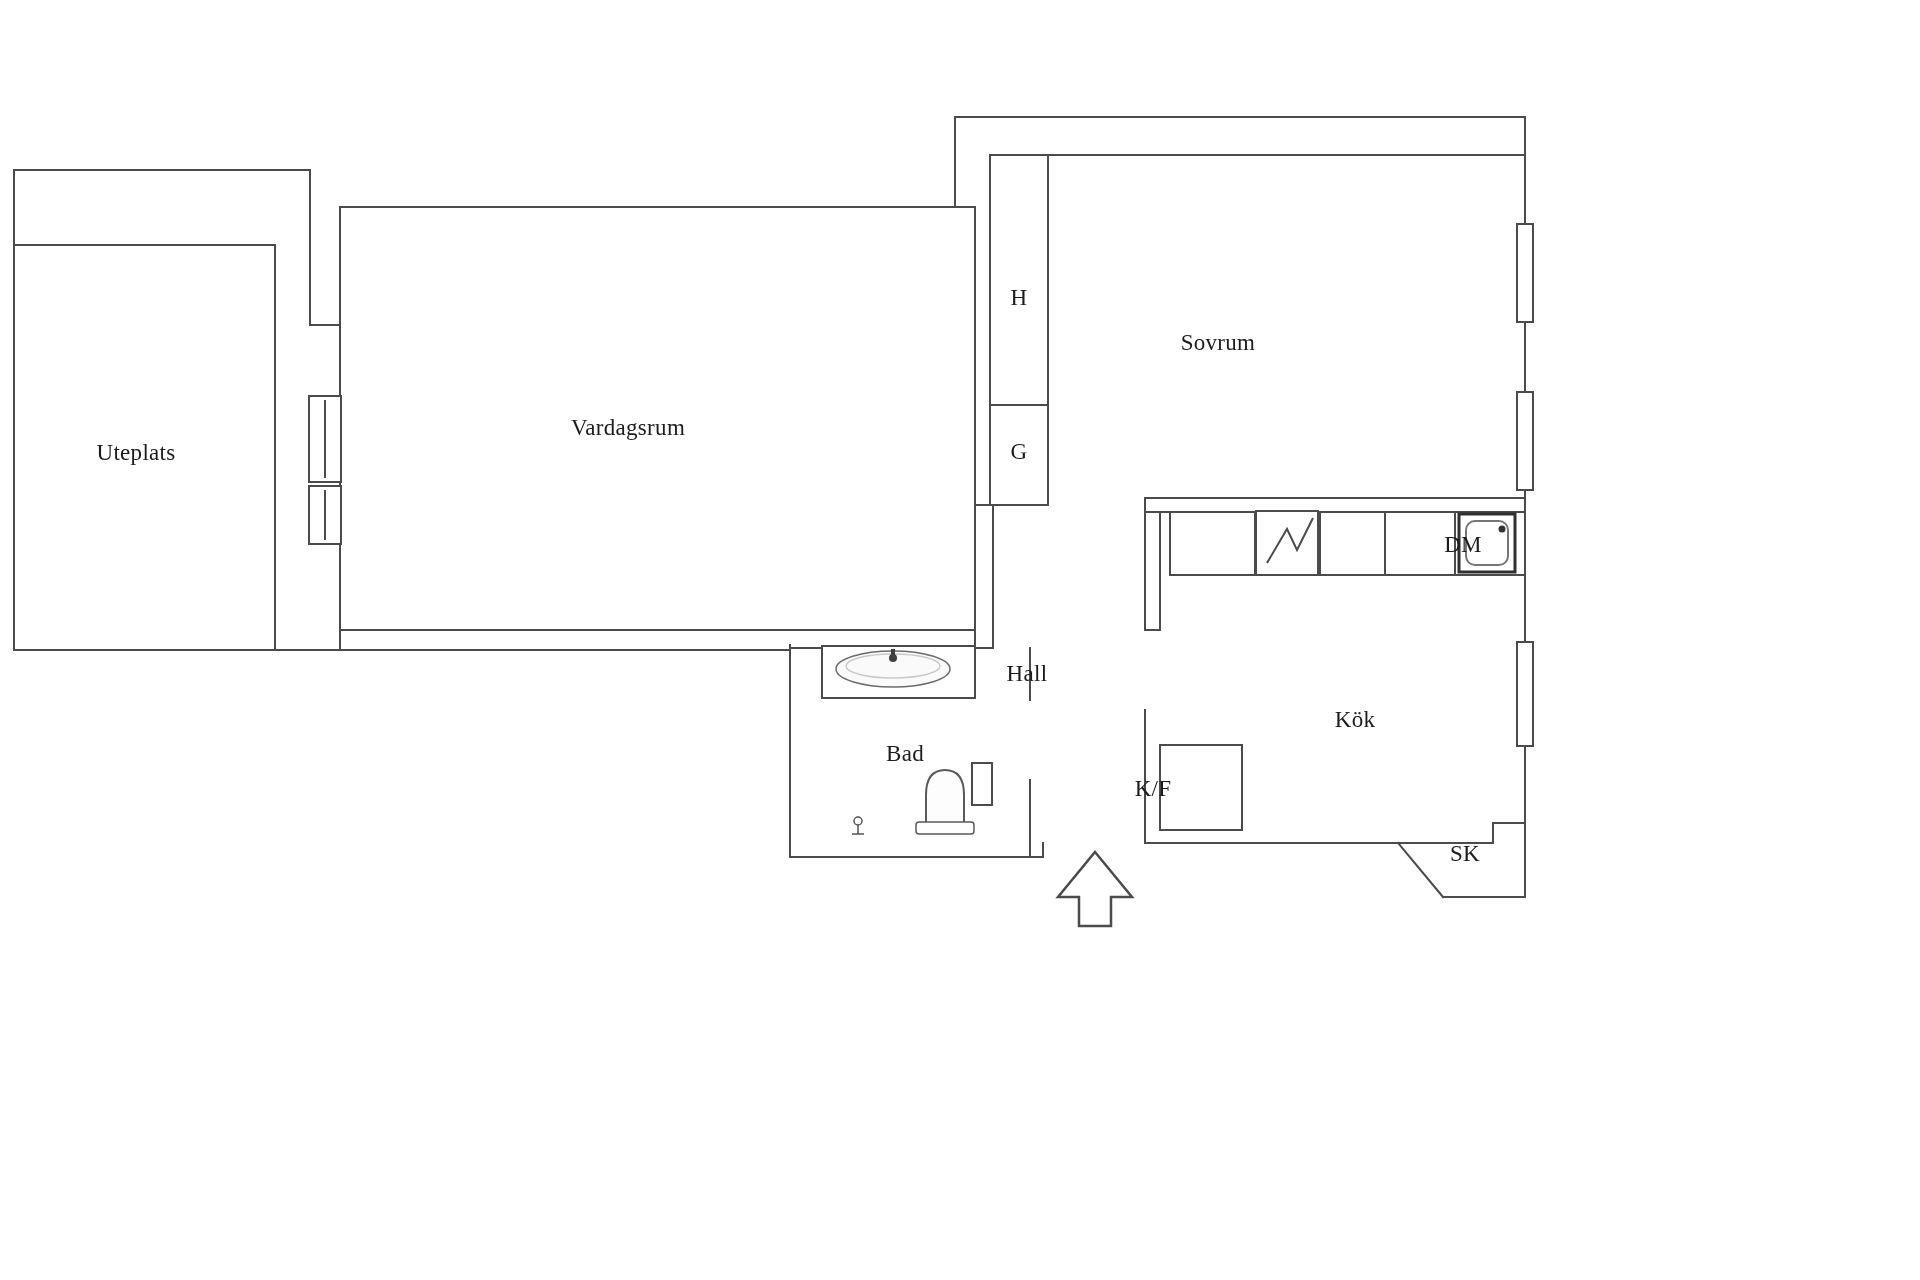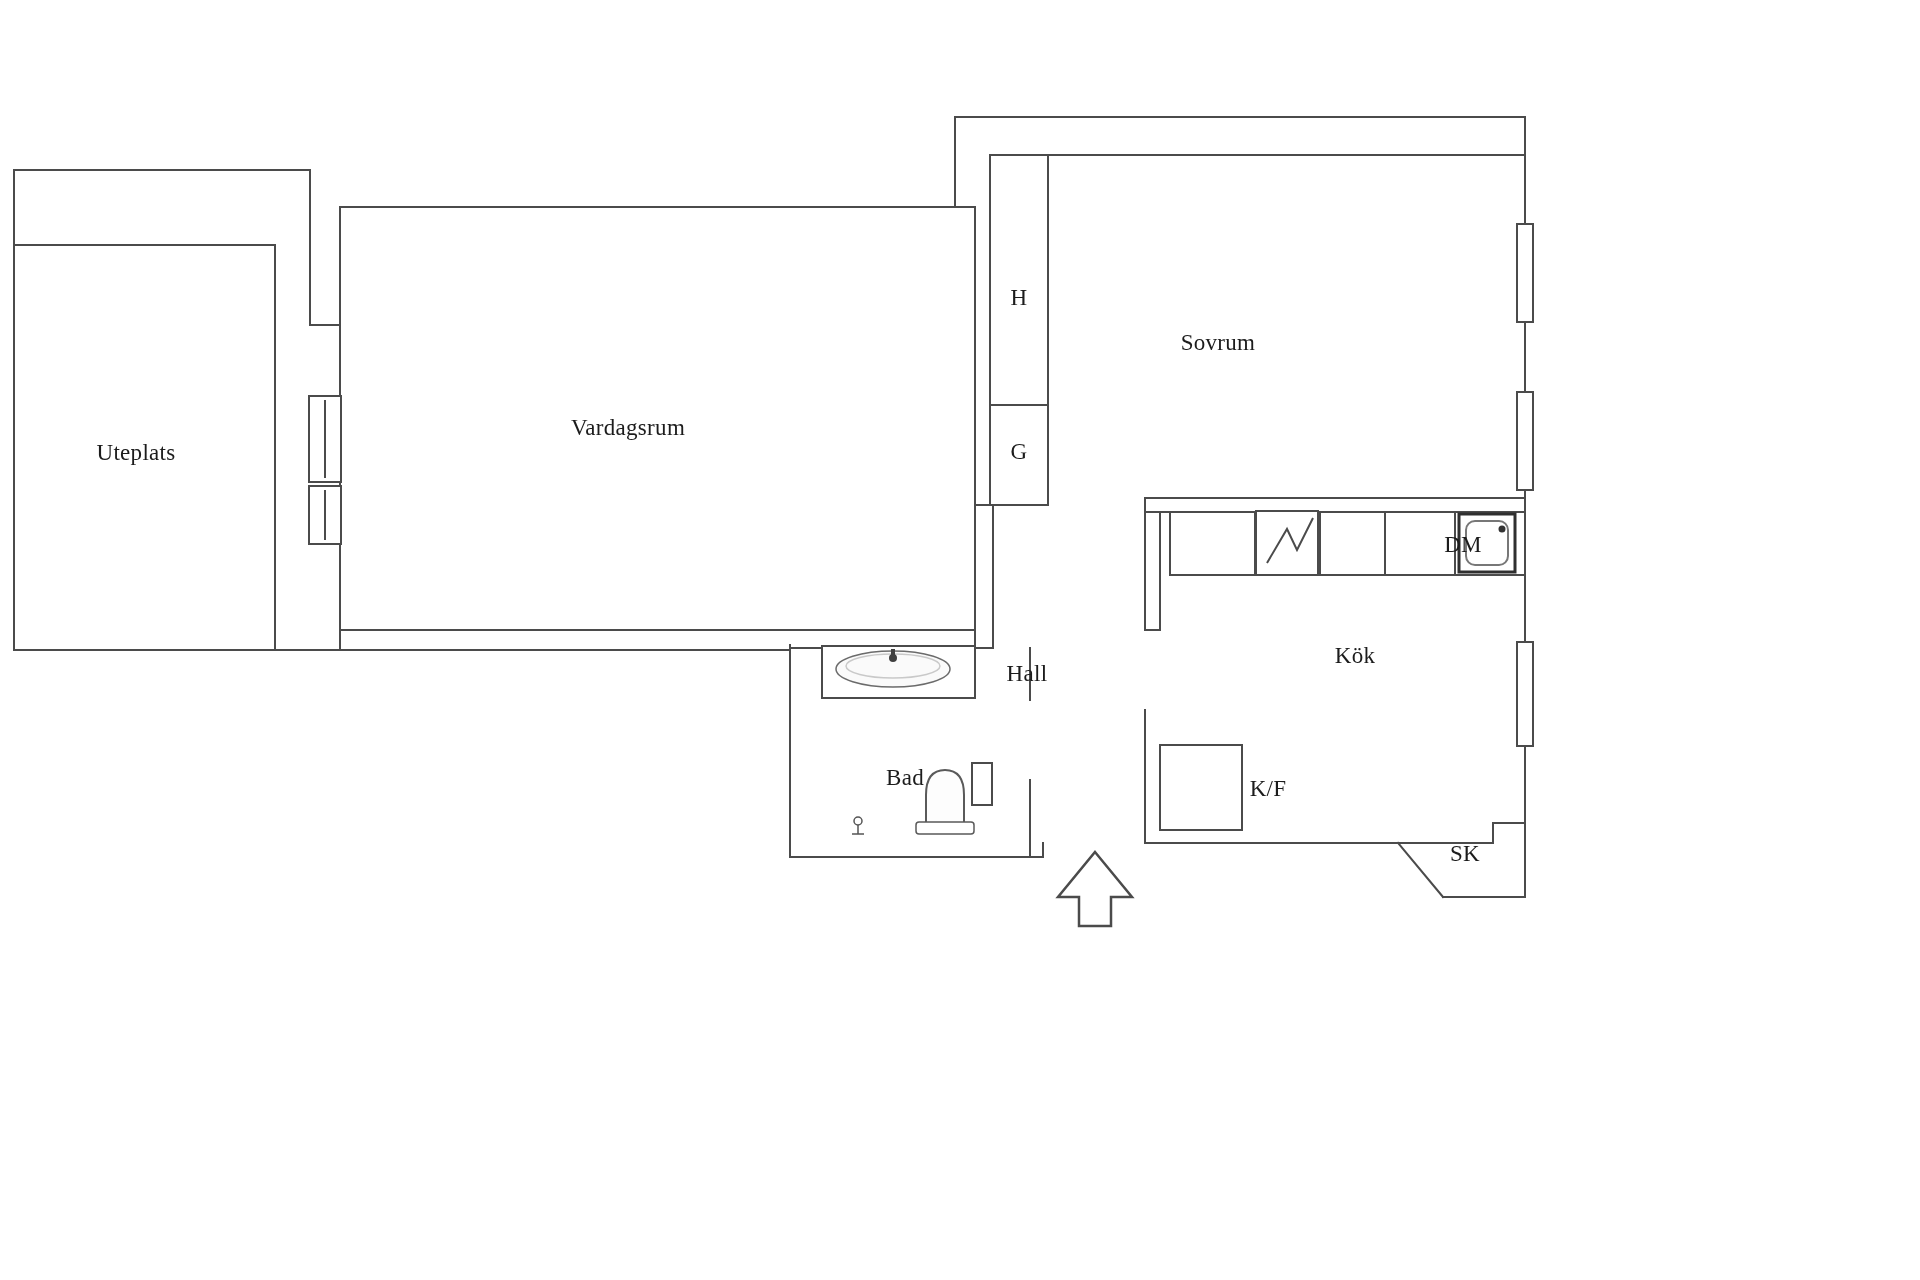--- a/index.html
+++ b/index.html
@@ -118,22 +118,22 @@
 
     <g>
       <polygon points="1095,852 1132,897 1111,897 1111,926 1079,926 1079,897 1058,897" fill="#ffffff" stroke="#4b4b4b" stroke-width="2.5" stroke-linejoin="miter"></polygon>
     </g>
   </svg>
 
   <div class="label" style="left:136px;top:453px">Uteplats</div>
   <div class="label" style="left:628px;top:428px">Vardagsrum</div>
   <div class="label" style="left:1218px;top:343px">Sovrum</div>
   <div class="label" style="left:1027px;top:674px">Hall</div>
-  <div class="label" style="left:905px;top:778px">Bad</div>
-  <div class="label" style="left:1355px;top:656px">Kök</div>
+  <div class="label" style="left:905px;top:754px">Bad</div>
+  <div class="label" style="left:1355px;top:720px">Kök</div>
 
   <div class="label" style="left:1019px;top:298px">H</div>
   <div class="label" style="left:1019px;top:452px">G</div>
   <div class="label" style="left:1463px;top:545px">DM</div>
-  <div class="label" style="left:1268px;top:789px">K/F</div>
+  <div class="label" style="left:1153px;top:789px">K/F</div>
   <div class="label" style="left:1465px;top:854px">SK</div>
 
 </div>
 
 </body></html>

